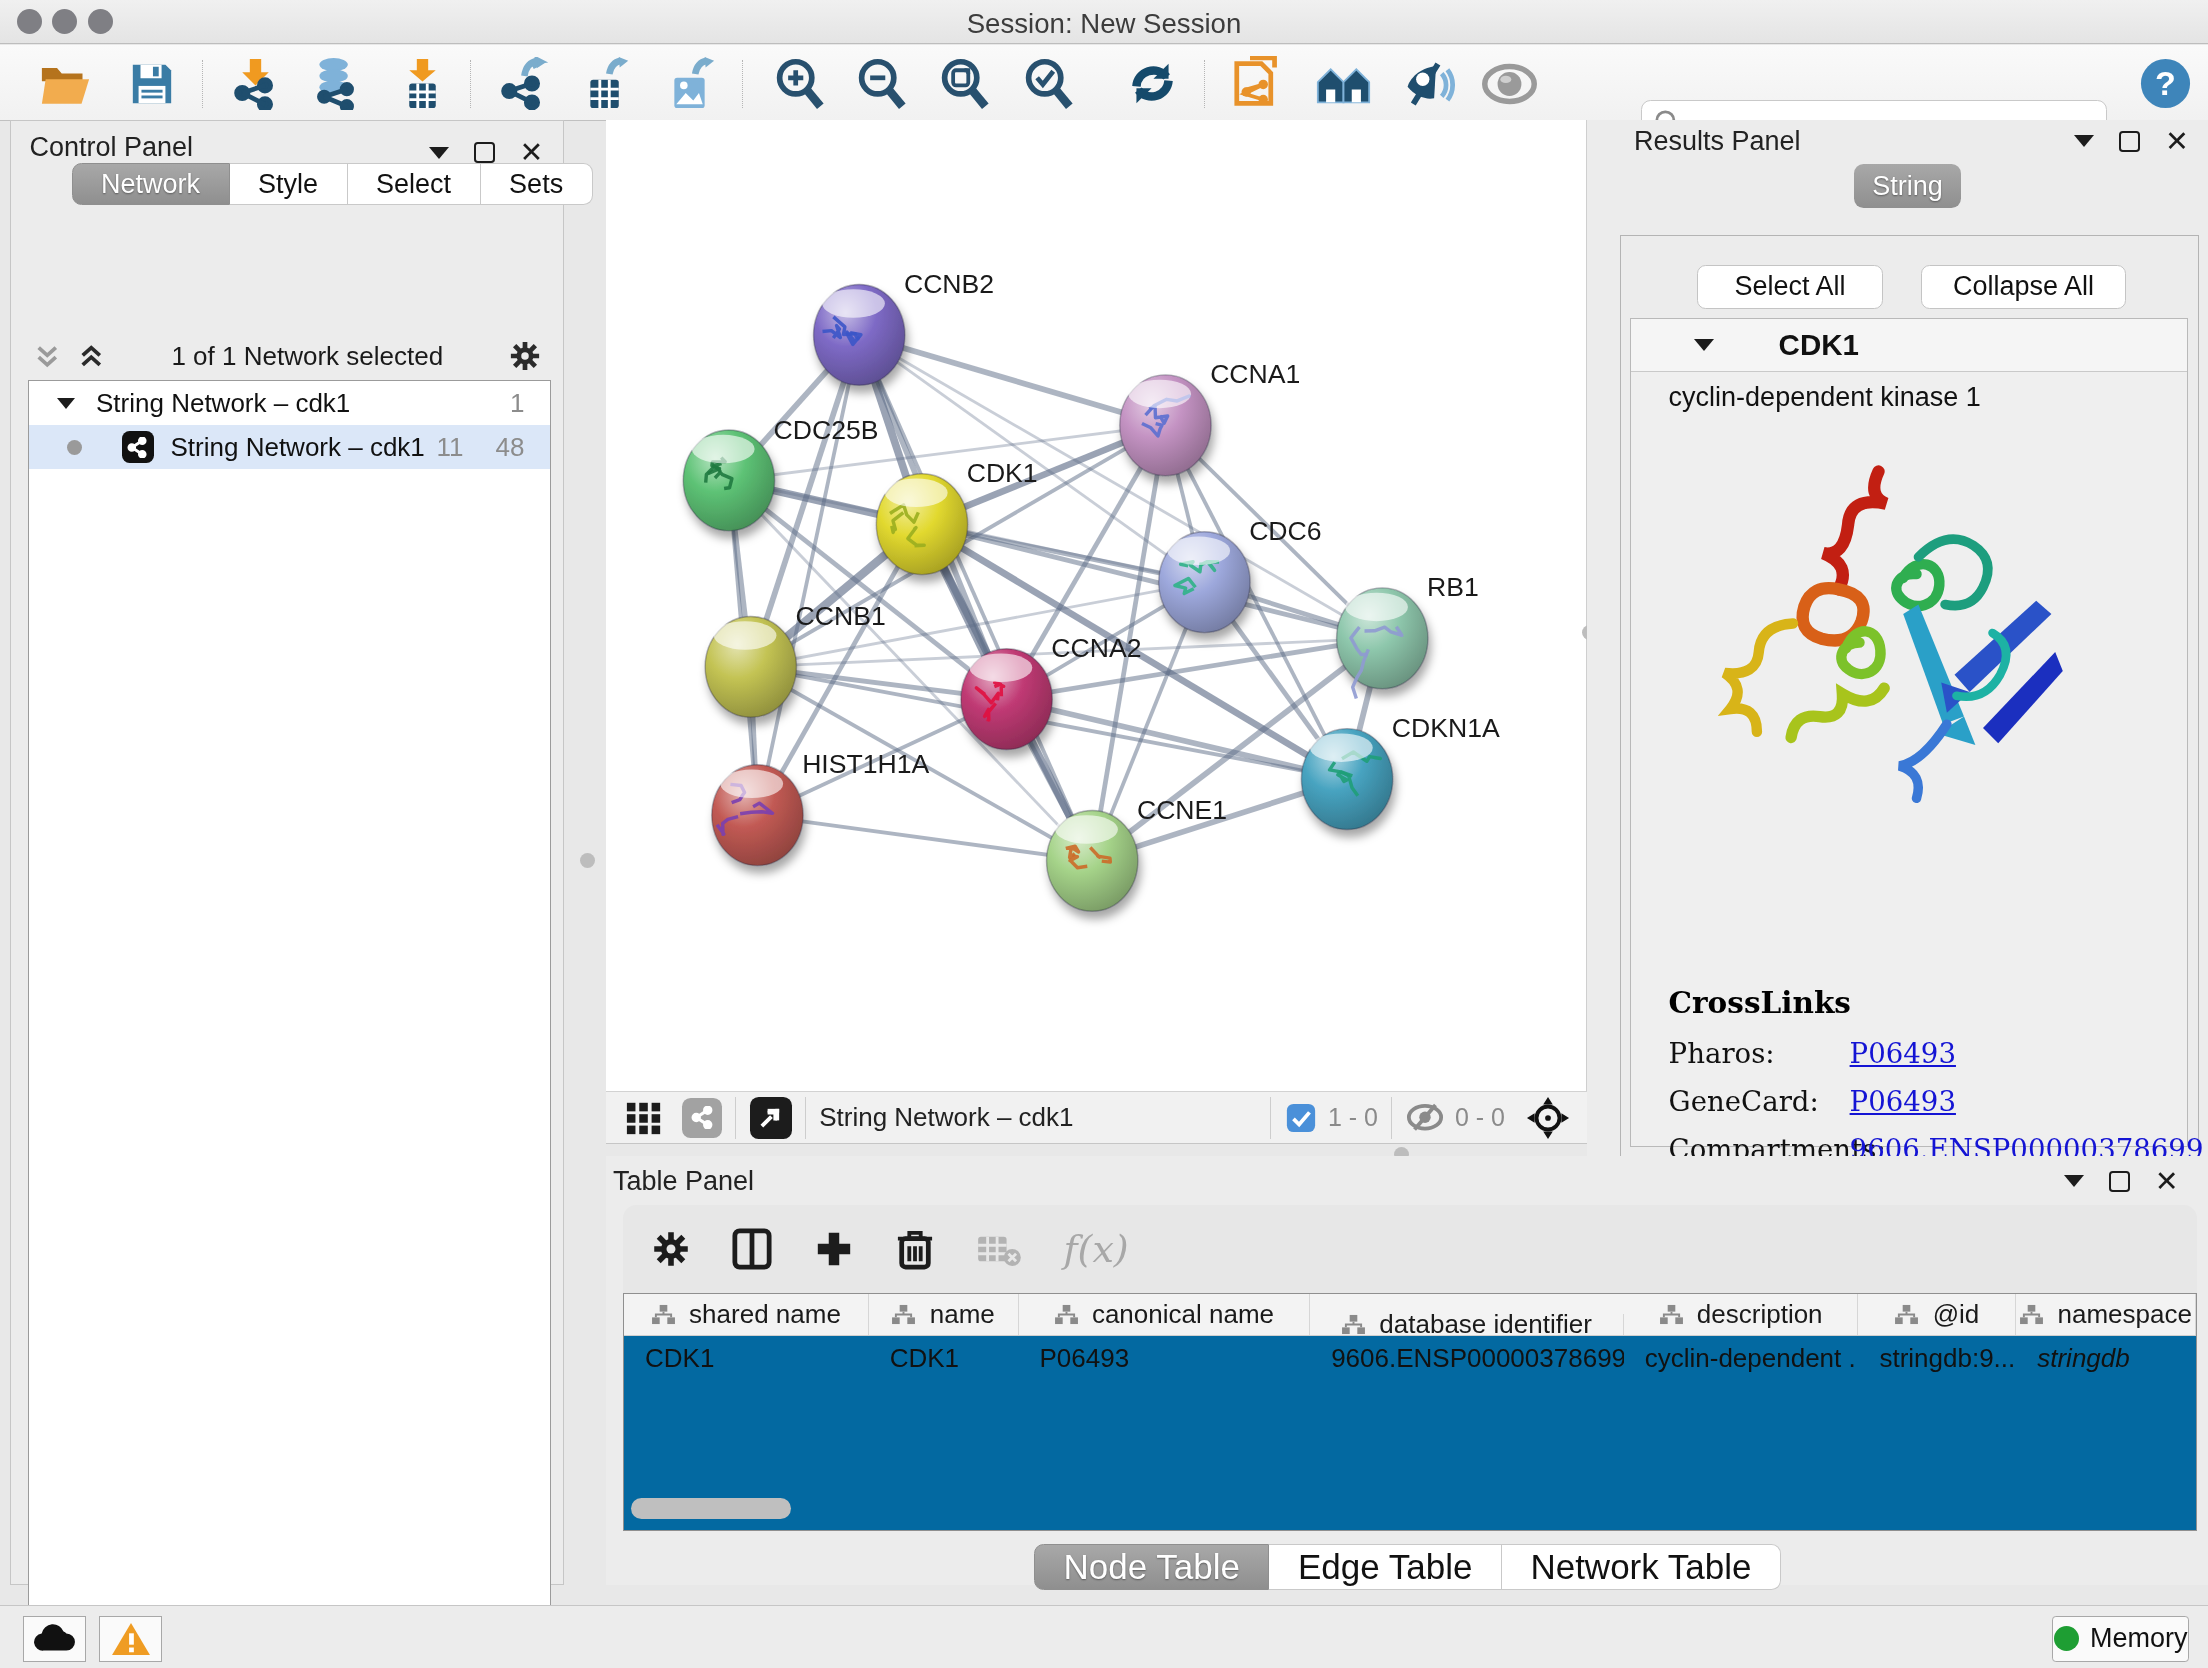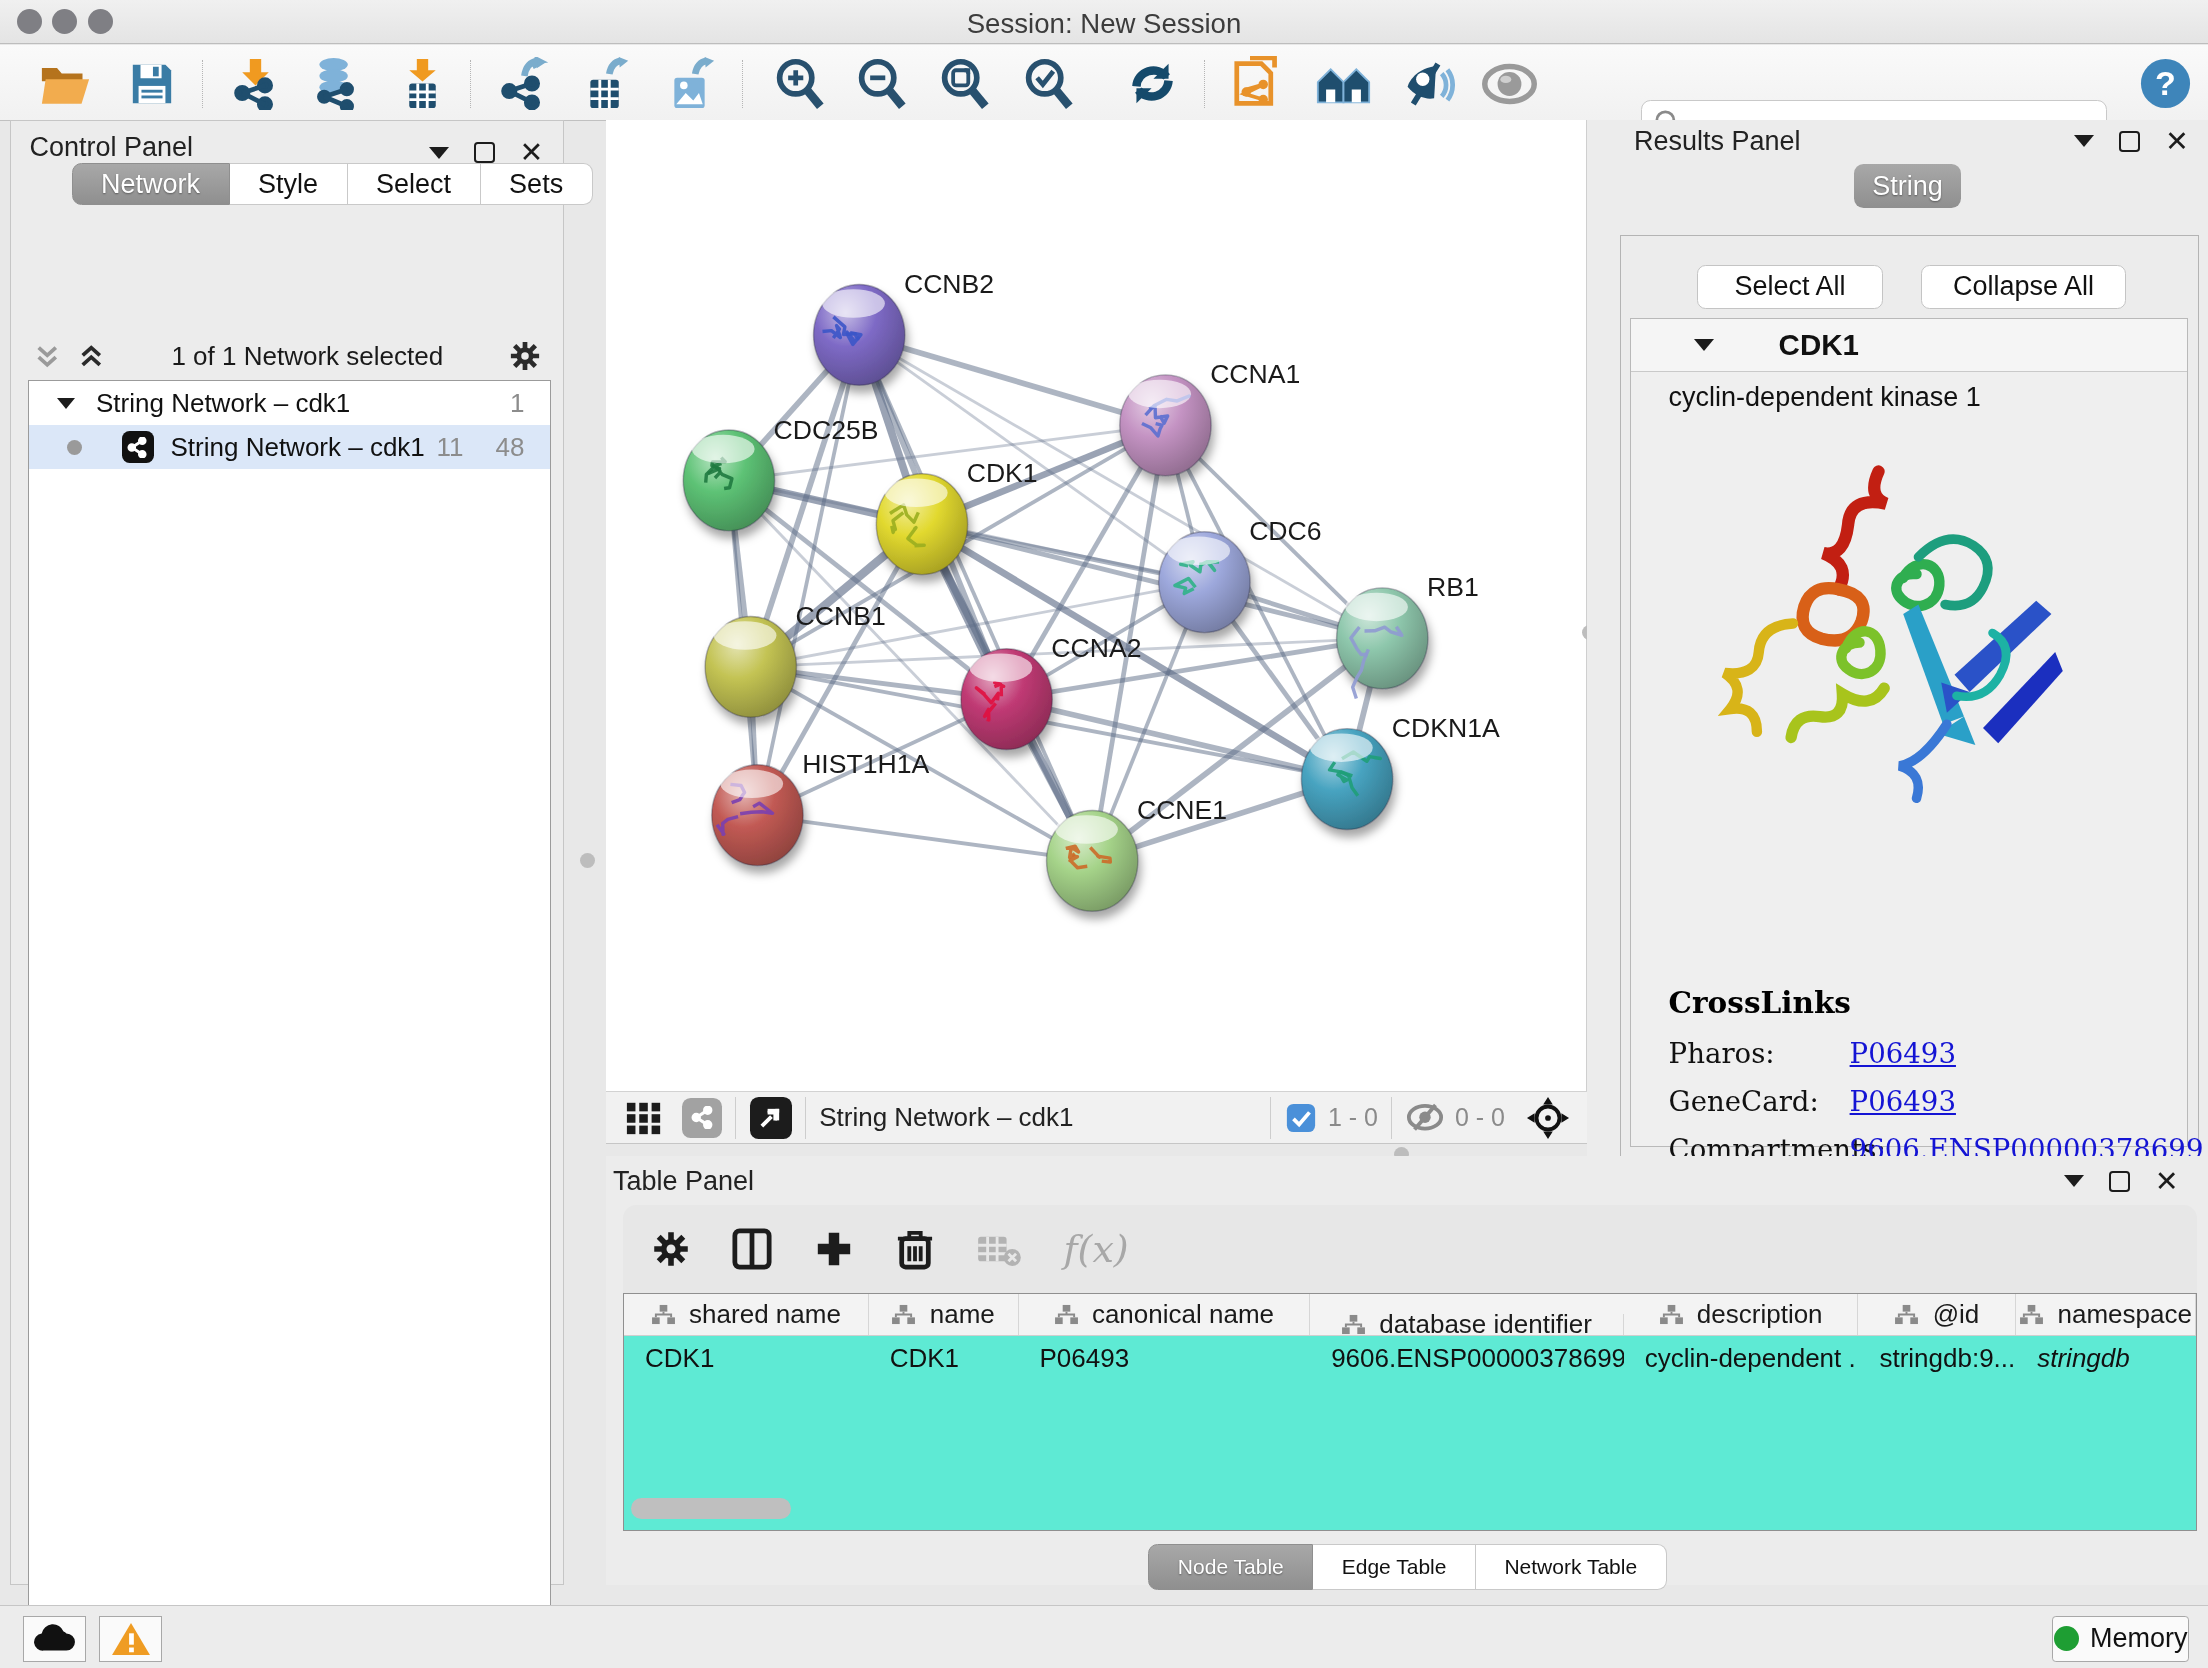--- a/index.html
+++ b/index.html
@@ -63,28 +63,28 @@
   #crosslinks { left:38px; top:666px; font-family:"DejaVu Serif","Liberation Serif",serif; }
   #crosslinks h3 { font-size:29.5px; color:#000; margin-bottom:17px; }
   .cl-row { display:flex; margin-bottom:15px; font-size:27.6px; }
   .cl-row .lbl { width:181px; color:#111; }
   .cl-row a { color:#1414d4; text-decoration:underline; }
 
   
   #table-panel { left:606px; top:1156px; width:1603px; height:429px; background:#ececec; }
   #tp-header { left:7px; top:9.5px; width:1579px; display:flex; justify-content:space-between; align-items:center; }
   #tp-toolbar { left:17px; top:49px; width:1574px; height:88px; background:#e7e7e7; border-radius:13.3px 13.3px 0 0; display:flex; align-items:center; gap:42px; padding-left:28.5px; }
-  #node-table { left:17px; top:137px; width:1574px; height:238px; background:#5eead4; border:1.9px solid #8f8f8f; }
+  #node-table { left:17px; top:137px; width:1574px; height:238px; background:#0369a1; border:1.9px solid #8f8f8f; }
   #nt-headrow { display:flex; height:42px; background:#f3f3f3; border-bottom:1.9px solid #cfcfcf; }
   .th { display:flex; align-items:center; gap:13.3px; justify-content:center; font-size:26px; color:#1a1a1a; border-right:1px solid #d6d6d6; overflow:hidden; white-space:nowrap; }
   #nt-datarow { display:flex; height:44px; align-items:center; }
   .td { font-size:26px; color:#111; padding-left:21px; overflow:hidden; white-space:nowrap; }
   #h-scroll { left:25px; top:342px; width:160px; height:21px; background:#bfbfbf; border-radius:10.5px; }
   #tp-tabs { left:0; width:1603px; top:388px; display:flex; justify-content:center; }
-  #tp-tabs .tab { height:46px; font-size:21px; }
+  #tp-tabs .tab { height:46px; font-size:35px; }
 
   
   #statusbar { left:0; top:1605px; width:2208px; height:63px; background:#ececec; border-top:1px solid #c6c6c6; }
   .sb-btn { top:9.5px; height:46px; background:#fafafa; border:1.9px solid #a8a8a8; display:flex; align-items:center; justify-content:center; }
   #memory-btn { right:19px; width:137px; gap:11.4px; font-size:27px; color:#111; border-radius:3.8px; }
   #memory-dot { width:25px; height:25px; border-radius:50%; background:#1e9e33; }
 </style>
 </head>
 <body>
 

